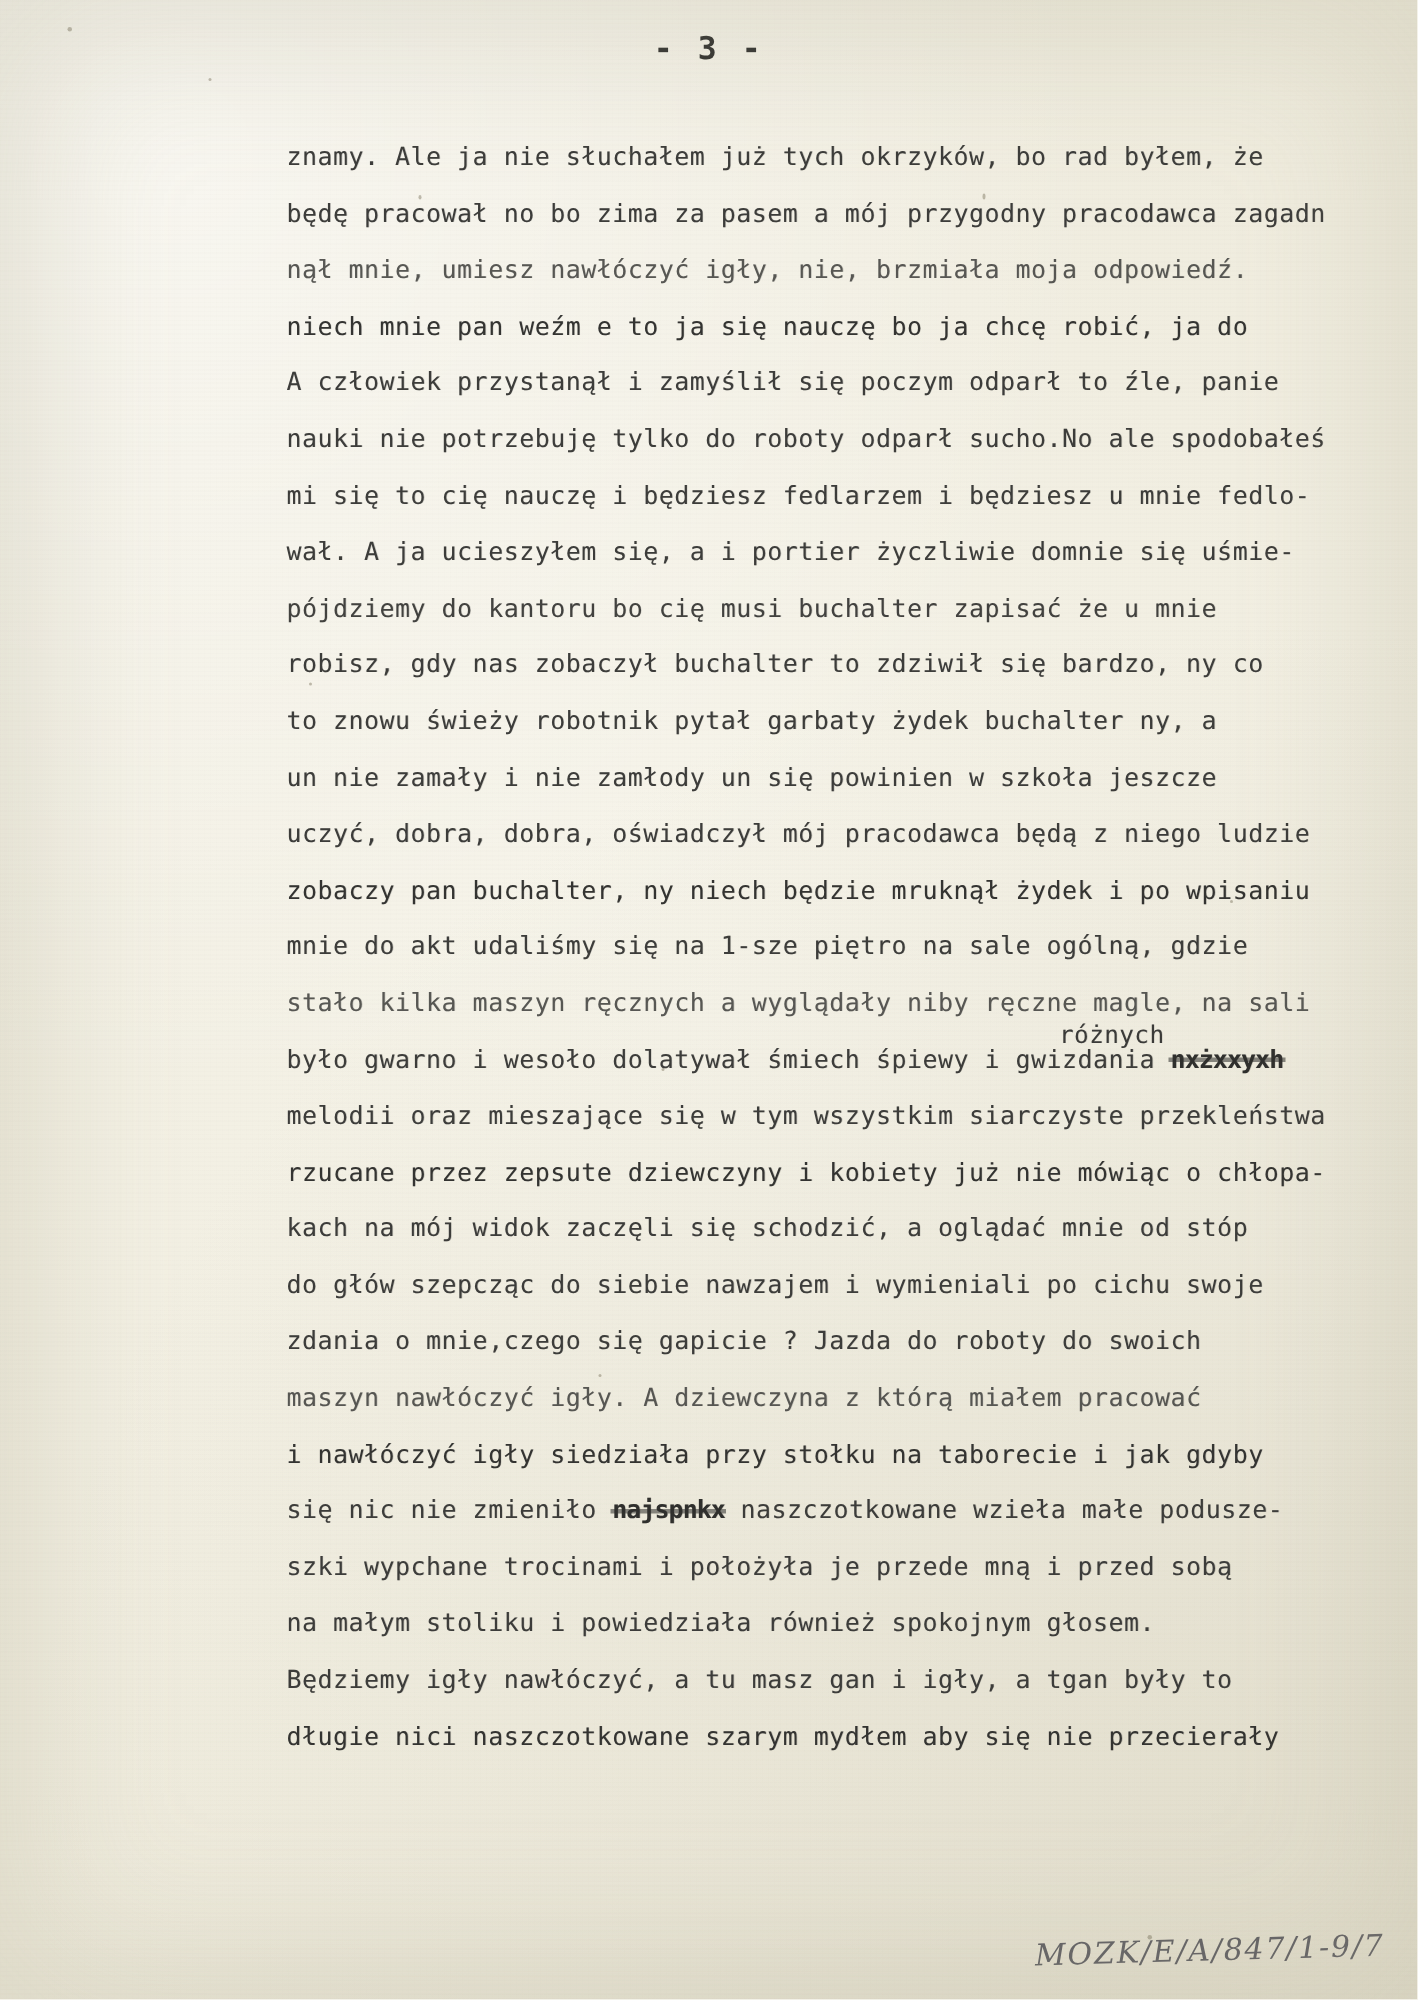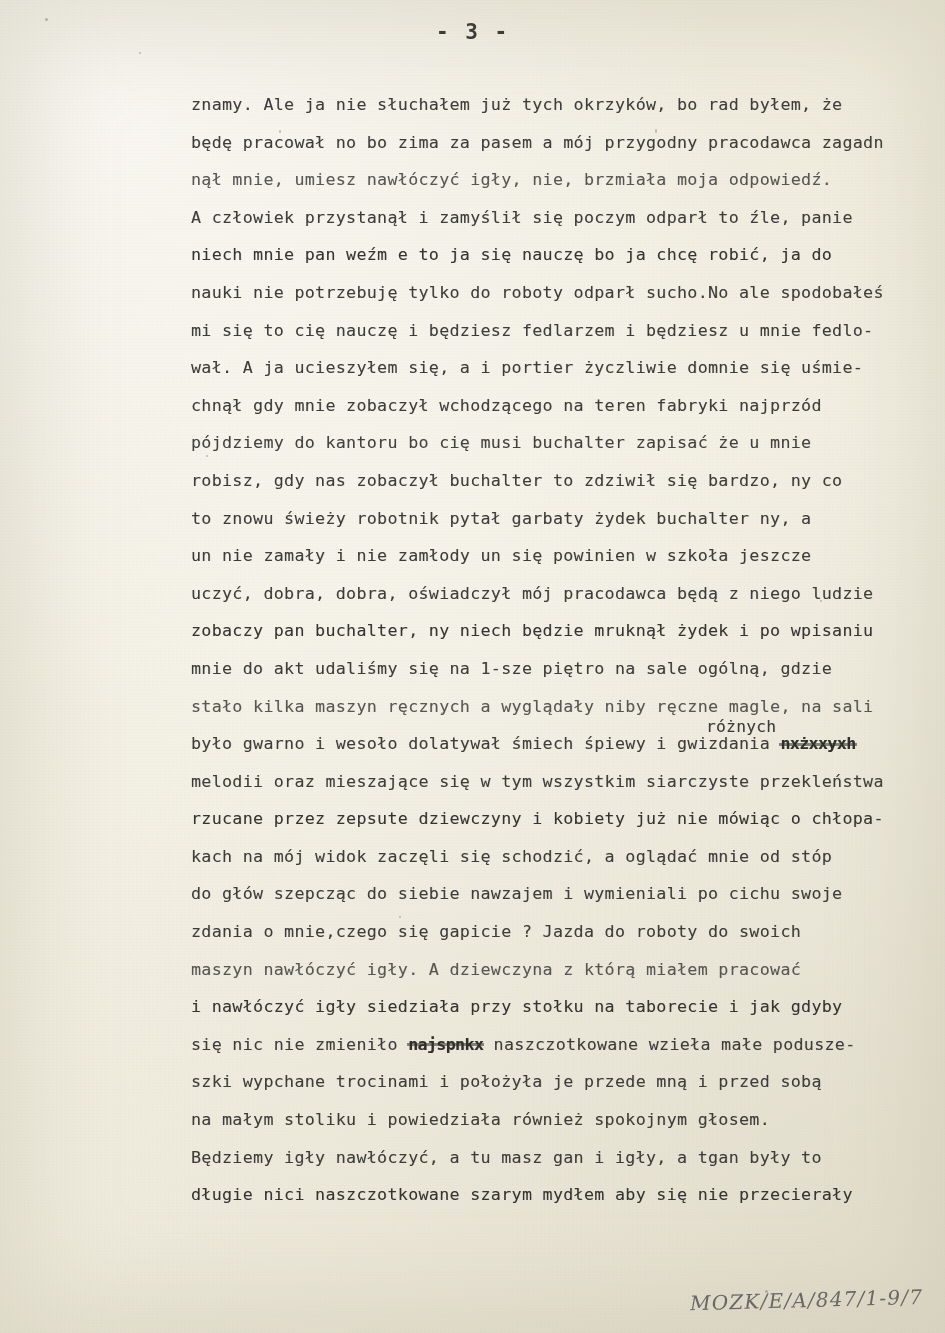--- a/index.html
+++ b/index.html
@@ -122,26 +122,25 @@
 <body>
 
 <div id="page">
 
   <div id="page-number">- 3 -</div>
 
   <div id="body-text">
       <div class="line"><span>znamy. Ale ja nie słuchałem już tych okrzyków, bo rad byłem, że</span></div>
       <div class="line"><span>będę pracował no bo zima za pasem a mój przygodny pracodawca zagadn</span></div>
       <div class="line faint"><span>nął mnie, umiesz nawłóczyć igły, nie, brzmiała moja odpowiedź.</span></div>
+      <div class="line bolder"><span>niech mnie pan weźm e to ja się nauczę bo ja chcę robić, ja do</span></div>
       <div class="line"><span>A człowiek przystanął i zamyślił się poczym odparł to źle, panie</span></div>
-      <div class="line bolder"><span>niech mnie pan weźm e to ja się nauczę bo ja chcę robić, ja do</span></div>
       <div class="line"><span>nauki nie potrzebuję tylko do roboty odparł sucho.No ale spodobałeś</span></div>
       <div class="line"><span>mi się to cię nauczę i będziesz fedlarzem i będziesz u mnie fedlo-</span></div>
       <div class="line"><span>wał. A ja ucieszyłem się, a i portier życzliwie domnie się uśmie-</span></div>
-      <div class="line"><span>chnął gdy mnie zobaczył wchodzącego na teren fabryki najprzód</span></div>
       <div class="line faint bolder"><span>pójdziemy do kantoru bo cię musi buchalter zapisać że u mnie</span></div>
       <div class="line"><span>robisz, gdy nas zobaczył buchalter to zdziwił się bardzo, ny co</span></div>
       <div class="line"><span>to znowu świeży robotnik pytał garbaty żydek buchalter ny, a</span></div>
       <div class="line"><span>un nie zamały i nie zamłody un się powinien w szkoła jeszcze</span></div>
       <div class="line"><span>uczyć, dobra, dobra, oświadczył mój pracodawca będą z niego ludzie</span></div>
       <div class="line bolder"><span>zobaczy pan buchalter, ny niech będzie mruknął żydek i po wpisaniu</span></div>
       <div class="line"><span>mnie do akt udaliśmy się na 1-sze piętro na sale ogólną, gdzie</span></div>
       <div class="line faint"><span>stało kilka maszyn ręcznych a wyglądały niby ręczne magle, na sali</span></div>
       <div class="line"><span>było gwarno i wesoło dolatywał śmiech śpiewy i gwizdania </span><span class="xout">nxżxxyxh</span><span class="interlinear" style="left: 515px; top: -6px; text-align: right;">różnych</span></div>
       <div class="line"><span>melodii oraz mieszające się w tym wszystkim siarczyste przekleństwa</span></div>

